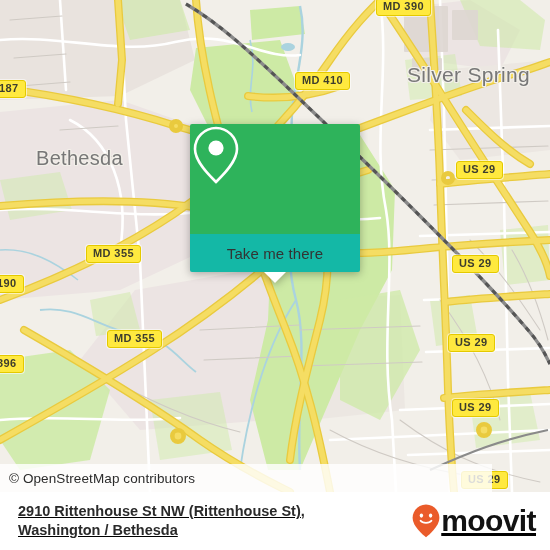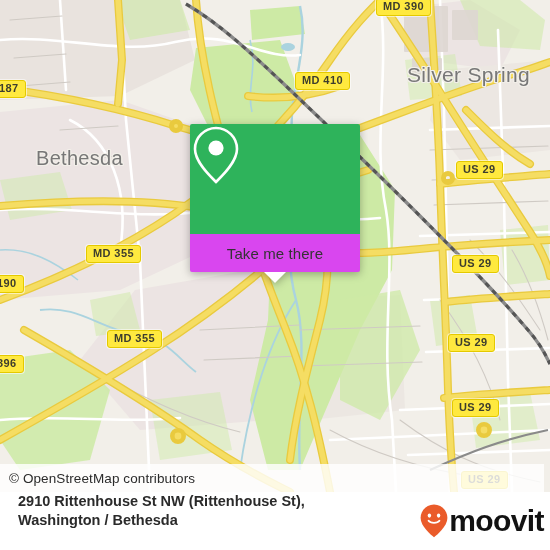--- a/index.html
+++ b/index.html
@@ -63,21 +63,21 @@
   .callout-top {
     height: 110px;
     background: #2eb35b;
     display: flex;
     align-items: center;
     justify-content: center;
     border-radius: 2px 2px 0 0;
   }
   .callout-bottom {
     height: 38px;
-    background: #d946ef;
+    background: #14b8a6;
     display: flex;
     align-items: center;
     justify-content: center;
     border-radius: 0 0 2px 2px;
     position: relative;
   }
   .callout-label {
     font-size: 15px;
     color: #333;
     letter-spacing: 0.1px;
@@ -91,42 +91,44 @@
     border-left: 11px solid transparent;
     border-right: 11px solid transparent;
     border-top: 11px solid #ffffff;
   }
 
   
   .attribution {
     position: absolute;
     left: 0;
     top: 464px;
-    width: 544px;
+    width: 492px;
     height: 28px;
     background: rgba(255,255,255,0.82);
     display: flex;
     align-items: center;
   }
   .attribution-text {
     font-size: 13.5px;
     color: #2b2b2b;
     padding-left: 9px;
     letter-spacing: 0.1px;
   }
 
   
   .footer {
     position: absolute;
     left: 0; top: 492px;
     width: 550px; height: 58px;
     background: #ffffff;
     display: flex;
+    align-items: center;
     justify-content: space-between;
-    padding: 0 6px 0 18px;
+    padding: 0 14px 0 18px;
+    text-decoration: underline;
   }
   .footer-address {
     font-size: 14.5px;
     font-weight: bold;
     color: #2a2a2a;
     line-height: 19px;
     max-width: 370px;
   }
   .brand {
     display: flex;

